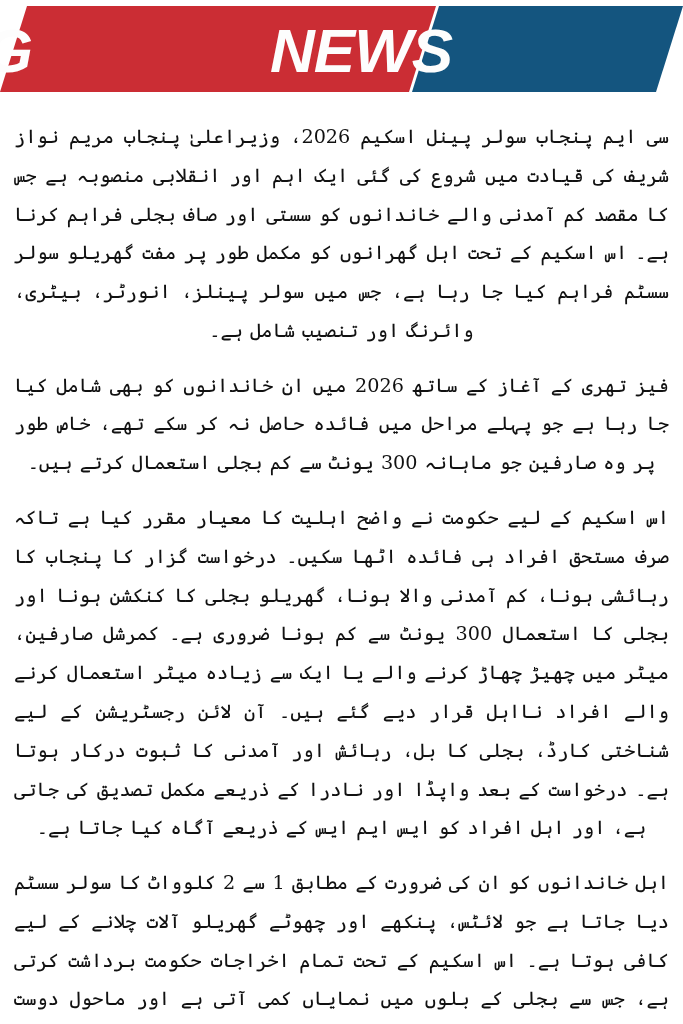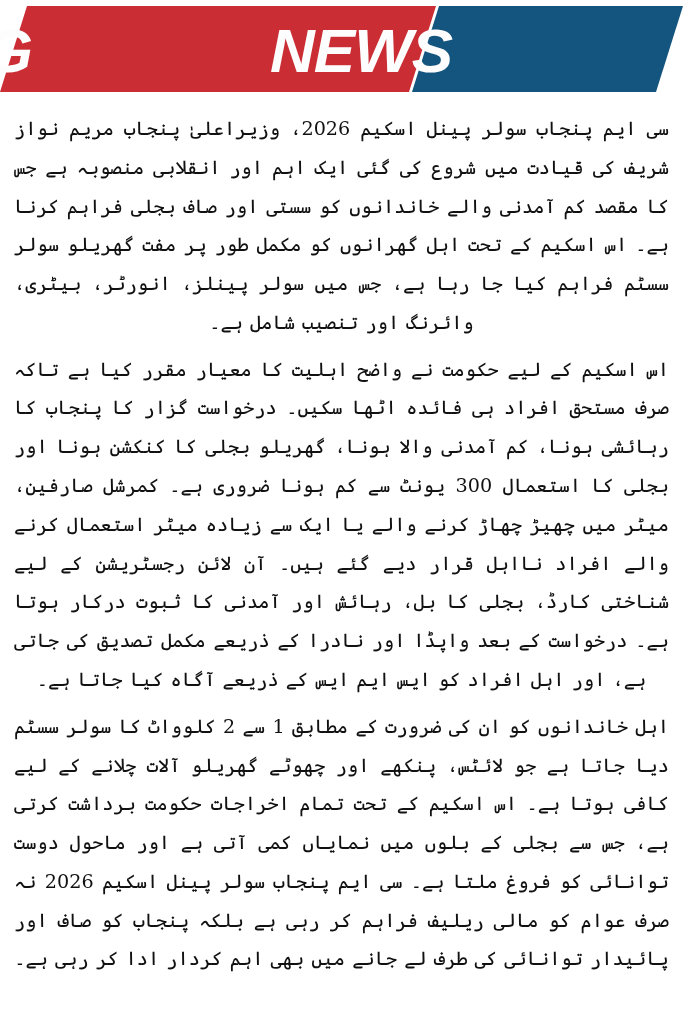--- a/index.html
+++ b/index.html
@@ -49,21 +49,21 @@
   
   .article {
     direction: rtl;
     text-align: justify;
     text-align-last: center;
     padding: 6px 14px 10px 14px;
     box-sizing: border-box;
     width: 683px;
   }
   .para {
-    margin: 8px 0 2px 0;
+    margin: 16px 0 2px 0;
     font-family: "DejaVu Serif", "Liberation Serif", serif;
     font-size: 19.2px;
     line-height: 2.02;
     color: #111111;
     text-align: justify;
     text-align-last: center;
     word-spacing: 1px;
   }
   .para:last-child { margin-bottom: 0; }
 </style>
@@ -77,15 +77,16 @@
   </svg>
 
   <svg class="banner-text" viewBox="0 0 683 86" preserveAspectRatio="none">
     <text class="bn-word" x="32" y="66" font-size="62">BREAKING</text>
     <text class="bn-word" x="452" y="66" font-size="62">NEWS</text>
   </svg>
 </div>
 
 <article class="article">
   <p class="para">سی ایم پنجاب سولر پینل اسکیم 2026، وزیراعلیٰ پنجاب مریم نواز شریف کی قیادت میں شروع کی گئی ایک اہم اور انقلابی منصوبہ ہے جس کا مقصد کم آمدنی والے خاندانوں کو سستی اور صاف بجلی فراہم کرنا ہے۔ اس اسکیم کے تحت اہل گھرانوں کو مکمل طور پر مفت گھریلو سولر سسٹم فراہم کیا جا رہا ہے، جس میں سولر پینلز، انورٹر، بیٹری، وائرنگ اور تنصیب شامل ہے۔</p>
+  <p class="para">فیز تھری کے آغاز کے ساتھ 2026 میں ان خاندانوں کو بھی شامل کیا جا رہا ہے جو پہلے مراحل میں فائدہ حاصل نہ کر سکے تھے، خاص طور پر وہ صارفین جو ماہانہ 300 یونٹ سے کم بجلی استعمال کرتے ہیں۔</p>
   <p class="para">اس اسکیم کے لیے حکومت نے واضح اہلیت کا معیار مقرر کیا ہے تاکہ صرف مستحق افراد ہی فائدہ اٹھا سکیں۔ درخواست گزار کا پنجاب کا رہائشی ہونا، کم آمدنی والا ہونا، گھریلو بجلی کا کنکشن ہونا اور بجلی کا استعمال 300 یونٹ سے کم ہونا ضروری ہے۔ کمرشل صارفین، میٹر میں چھیڑ چھاڑ کرنے والے یا ایک سے زیادہ میٹر استعمال کرنے والے افراد نااہل قرار دیے گئے ہیں۔ آن لائن رجسٹریشن کے لیے شناختی کارڈ، بجلی کا بل، رہائش اور آمدنی کا ثبوت درکار ہوتا ہے۔ درخواست کے بعد واپڈا اور نادرا کے ذریعے مکمل تصدیق کی جاتی ہے، اور اہل افراد کو ایس ایم ایس کے ذریعے آگاہ کیا جاتا ہے۔</p>
   <p class="para">اہل خاندانوں کو ان کی ضرورت کے مطابق 1 سے 2 کلوواٹ کا سولر سسٹم دیا جاتا ہے جو لائٹس، پنکھے اور چھوٹے گھریلو آلات چلانے کے لیے کافی ہوتا ہے۔ اس اسکیم کے تحت تمام اخراجات حکومت برداشت کرتی ہے، جس سے بجلی کے بلوں میں نمایاں کمی آتی ہے اور ماحول دوست توانائی کو فروغ ملتا ہے۔ سی ایم پنجاب سولر پینل اسکیم 2026 نہ صرف عوام کو مالی ریلیف فراہم کر رہی ہے بلکہ پنجاب کو صاف اور پائیدار توانائی کی طرف لے جانے میں بھی اہم کردار ادا کر رہی ہے۔</p>
 </article>
 
 </body></html>

